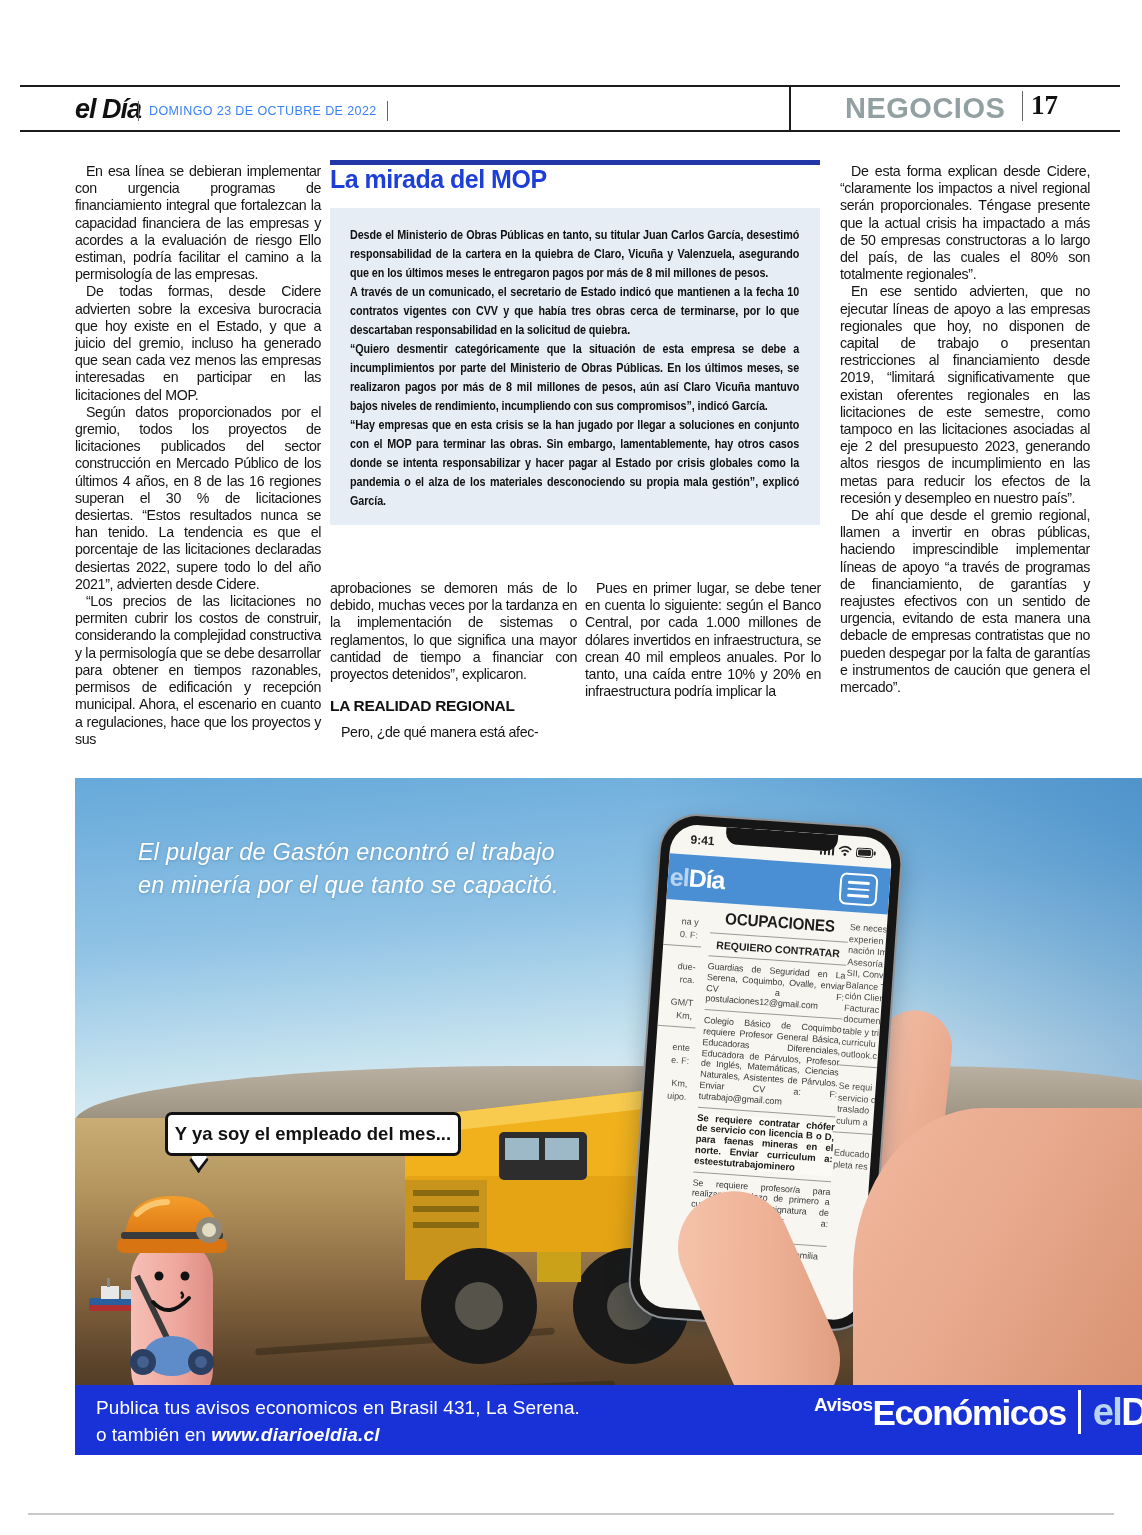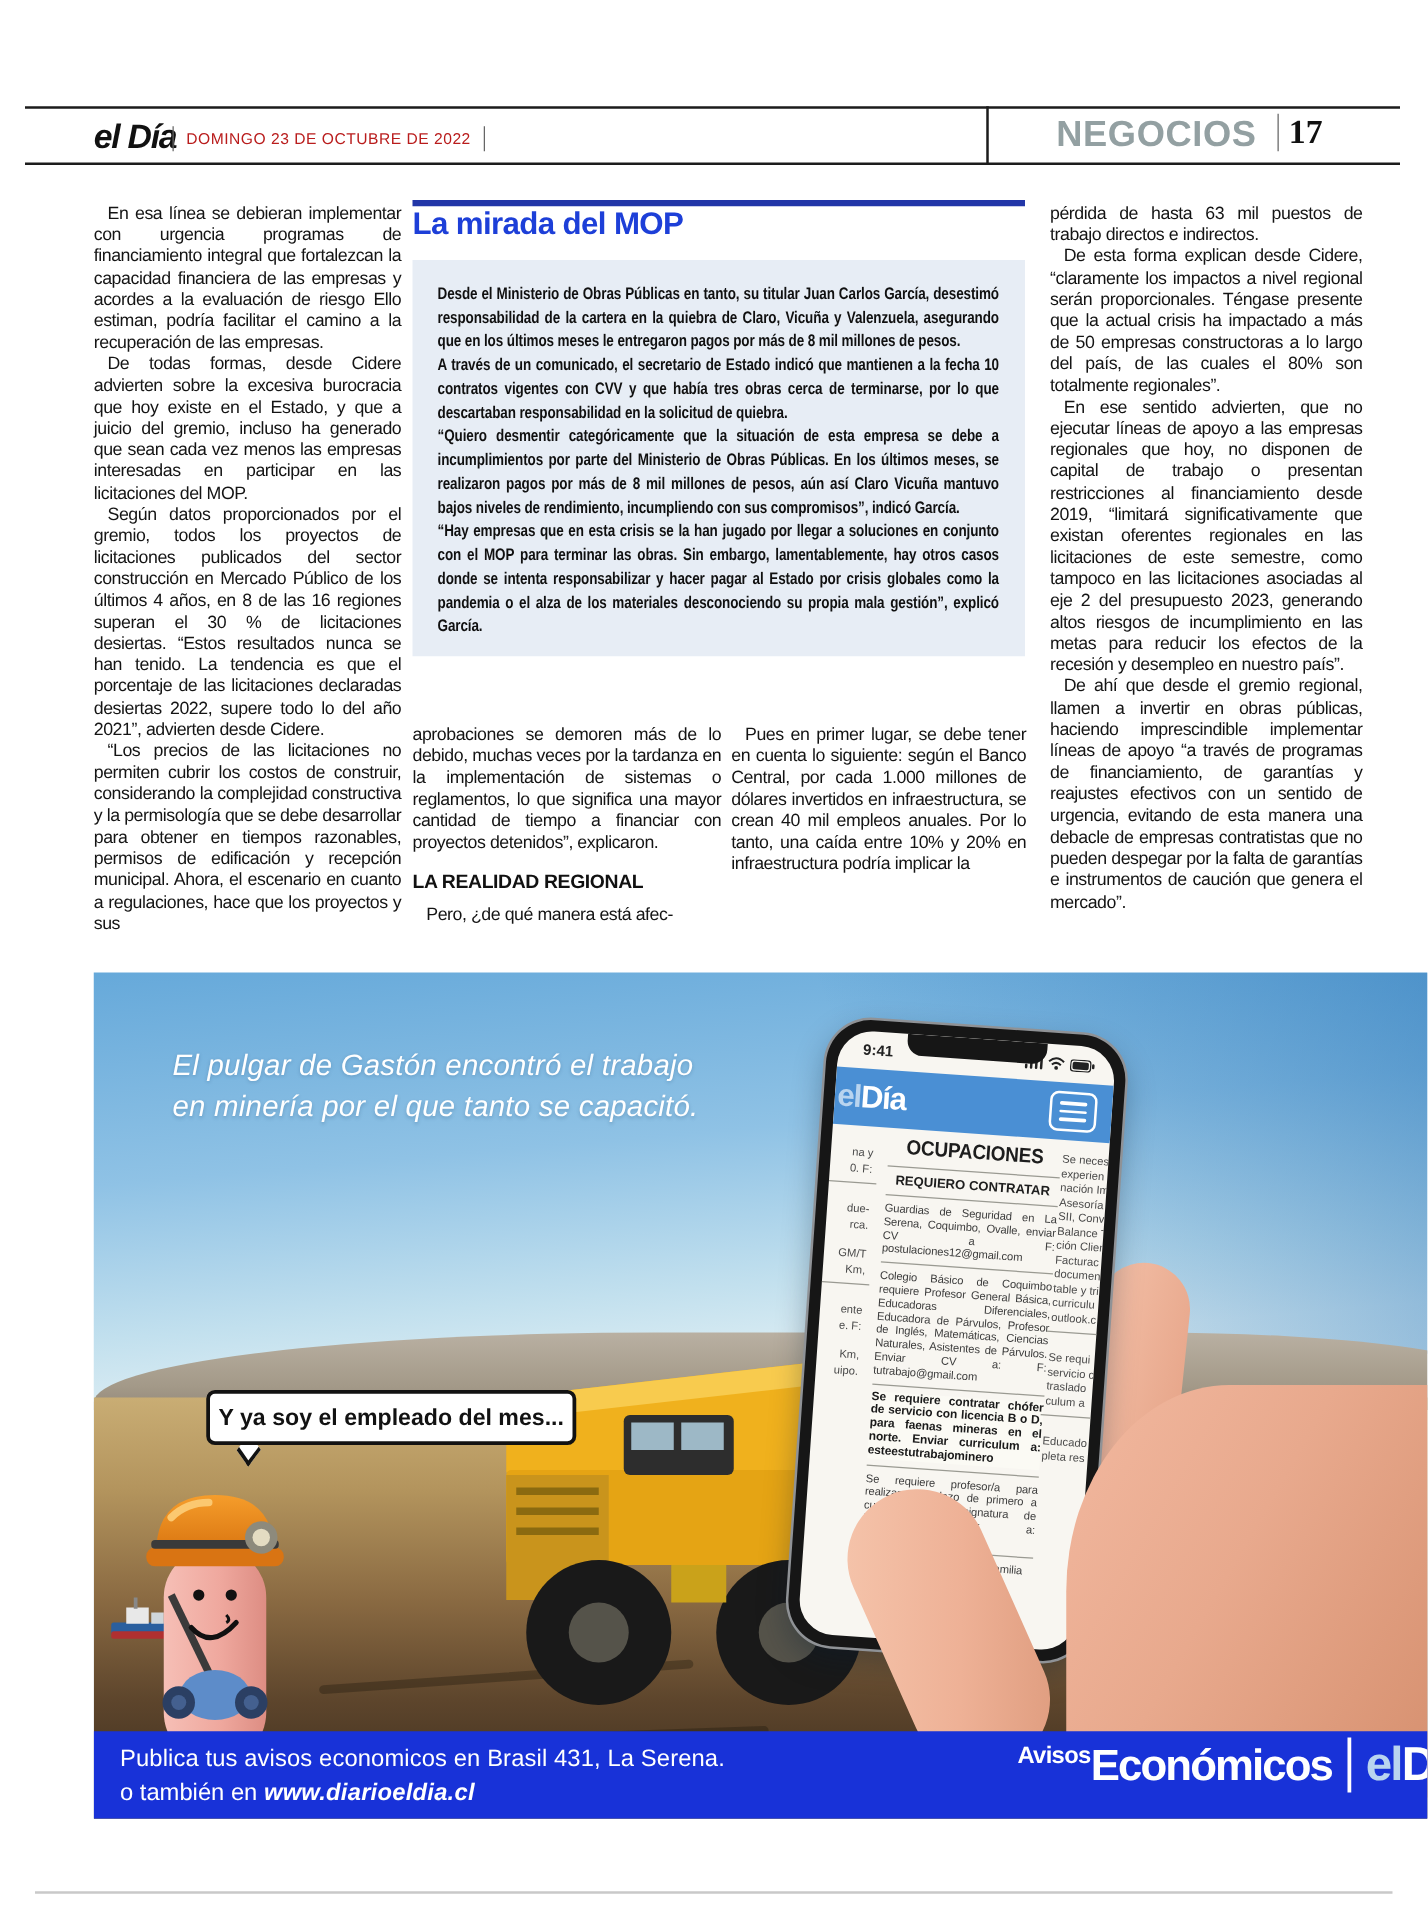--- a/index.html
+++ b/index.html
@@ -6,21 +6,21 @@
   html,body { background:#fff; }
   .page { position:relative; width:1142px; height:1535px; background:#fff;
           font-family:"Liberation Sans", sans-serif; color:#1a1a1a; overflow:hidden;padding-left:20px; }
 
   
   .rule { position:absolute; background:#1c1c1c; }
   .masthead { position:absolute; left:75px; top:94px; font-size:27px; font-weight:800;
               font-style:italic; letter-spacing:-1px; color:#111; }
   .date-wrap { position:absolute; left:138px; top:101px; display:flex; align-items:center; gap:10px; }
   .vsep { width:1px; height:20px; background:#666; }
-  .date-txt { font-size:12.5px; letter-spacing:.4px; color:#b91c1c; }
+  .date-txt { font-size:12.5px; letter-spacing:.4px; color:#3b82f6; }
   .section-name { position:absolute; left:845px; top:92px; font-size:29px; font-weight:800;
                   letter-spacing:.5px; color:#93a0a2; }
   .pageno-wrap { position:absolute; left:1022px; top:90px; display:flex; align-items:center; gap:8px; }
   .pageno { font-family:"Liberation Serif", serif; font-size:27px; font-weight:700; color:#111; }
 
   
   .col { position:absolute; text-align:justify; font-size:14.2px; line-height:17.2px;
          letter-spacing:-0.35px; color:#141414; }
   .col p { margin:0; }
   .ind { text-indent:11px; }
@@ -134,21 +134,21 @@
     <span class="date-txt">DOMINGO 23 DE OCTUBRE DE 2022</span>
     <span class="vsep"></span>
   </div>
   <div class="section-name">NEGOCIOS</div>
   <div class="pageno-wrap">
     <span class="vsep" style="height:30px"></span>
     <span class="pageno">17</span>
   </div>
 
   <div class="col" style="left:75px; top:163px; width:246px;">
-    <p class="ind">En esa línea se debieran implementar con urgencia programas de financiamiento integral que fortalezcan la capacidad financiera de las empresas y acordes a la evaluación de riesgo Ello estiman, podría facilitar el camino a la recuperación de las empresas.</p>
+    <p class="ind">En esa línea se debieran implementar con urgencia programas de financiamiento integral que fortalezcan la capacidad financiera de las empresas y acordes a la evaluación de riesgo Ello estiman, podría facilitar el camino a la permisología de las empresas.</p>
     <p class="ind">De todas formas, desde Cidere advierten sobre la excesiva burocracia que hoy existe en el Estado, y que a juicio del gremio, incluso ha generado que sean cada vez menos las empresas interesadas en participar en las licitaciones del MOP.</p>
     <p class="ind">Según datos proporcionados por el gremio, todos los proyectos de licitaciones publicados del sector construcción en Mercado Público de los últimos 4 años, en 8 de las 16 regiones superan el 30 % de licitaciones desiertas. “Estos resultados nunca se han tenido. La tendencia es que el porcentaje de las licitaciones declaradas desiertas 2022, supere todo lo del año 2021”, advierten desde Cidere.</p>
     <p class="ind">“Los precios de las licitaciones no permiten cubrir los costos de construir, considerando la complejidad constructiva y la permisología que se debe desarrollar para obtener en tiempos razonables, permisos de edificación y recepción municipal. Ahora, el escenario en cuanto a regulaciones, hace que los proyectos y sus</p>
   </div>
 
   <div class="mop">
     <div class="mop-toprule"></div>
     <div class="mop-title">La mirada del MOP</div>
     <div class="mop-box">
       <div class="mop-box-inner">
@@ -164,21 +164,20 @@
     <p>aprobaciones se demoren más de lo debido, muchas veces por la tardanza en la implementación de sistemas o reglamentos, lo que significa una mayor cantidad de tiempo a financiar con proyectos detenidos”, explicaron.</p>
     <div class="subhead">LA REALIDAD REGIONAL</div>
     <p class="ind">Pero, ¿de qué manera está afec-</p>
   </div>
 
   <div class="col" style="left:585px; top:580px; width:236px;">
     <p class="ind">Pues en primer lugar, se debe tener en cuenta lo siguiente: según el Banco Central, por cada 1.000 millones de dólares invertidos en infraestructura, se crean 40 mil empleos anuales. Por lo tanto, una caída entre 10% y 20% en infraestructura podría implicar la</p>
   </div>
 
   <div class="col" style="left:840px; top:163px; width:250px;">
-    <p>pérdida de hasta 63 mil puestos de trabajo directos e indirectos.</p>
     <p class="ind">De esta forma explican desde Cidere, “claramente los impactos a nivel regional serán proporcionales. Téngase presente que la actual crisis ha impactado a más de 50 empresas constructoras a lo largo del país, de las cuales el 80% son totalmente regionales”.</p>
     <p class="ind">En ese sentido advierten, que no ejecutar líneas de apoyo a las empresas regionales que hoy, no disponen de capital de trabajo o presentan restricciones al financiamiento desde 2019, “limitará significativamente que existan oferentes regionales en las licitaciones de este semestre, como tampoco en las licitaciones asociadas al eje 2 del presupuesto 2023, generando altos riesgos de incumplimiento en las metas para reducir los efectos de la recesión y desempleo en nuestro país”.</p>
     <p class="ind">De ahí que desde el gremio regional, llamen a invertir en obras públicas, haciendo imprescindible implementar líneas de apoyo “a través de programas de financiamiento, de garantías y reajustes efectivos con un sentido de urgencia, evitando de esta manera una debacle de empresas contratistas que no pueden despegar por la falta de garantías e instrumentos de caución que genera el mercado”.</p>
   </div>
 
   <div class="ad">
     <div class="ad-sky-tint"></div>
     <div class="mountains"></div>
     <div class="ground"></div>
     <div class="track" style="left:180px; top:560px; width:300px; transform:rotate(-4deg);"></div>

